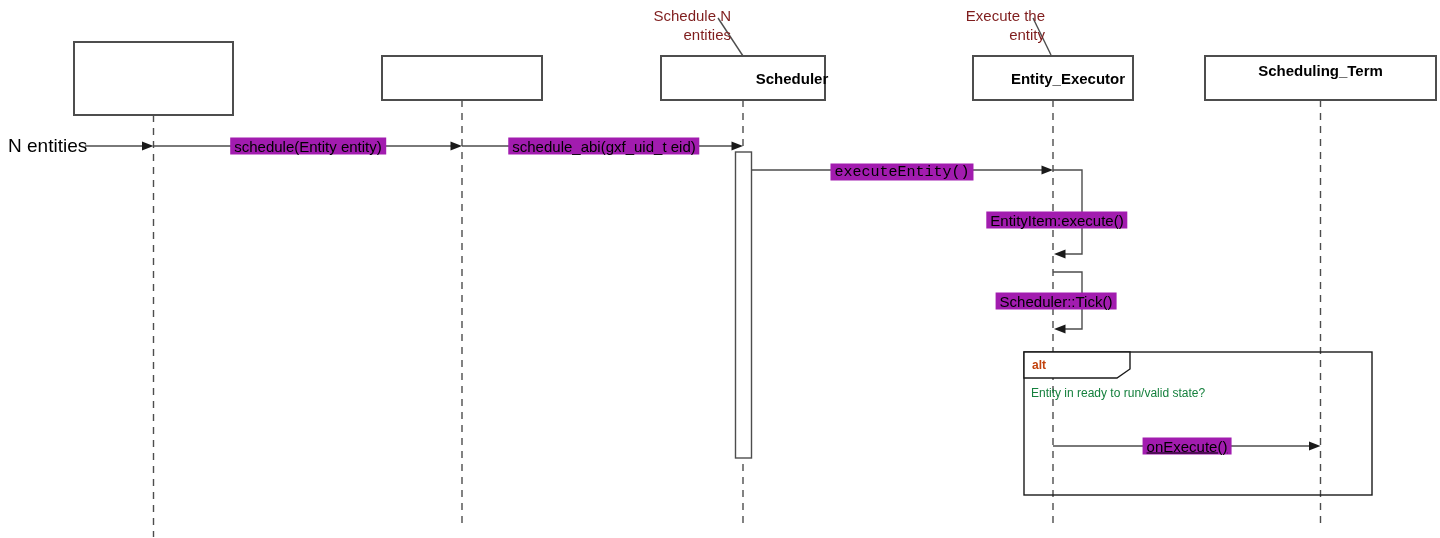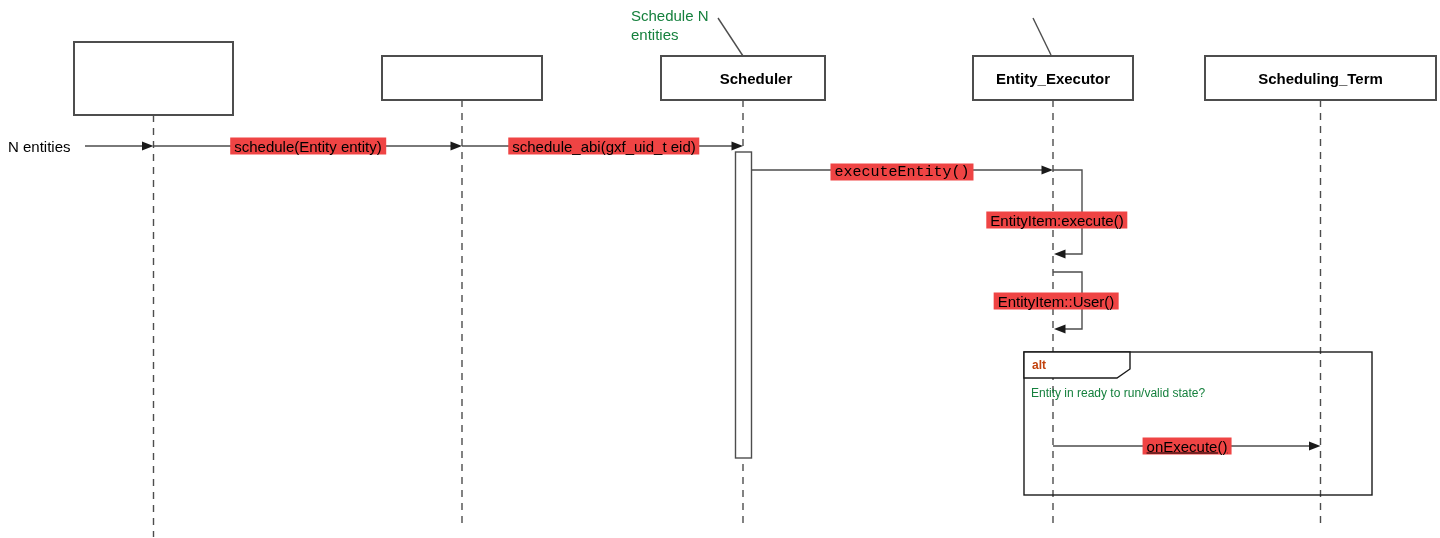--- a/index.html
+++ b/index.html
@@ -20,40 +20,40 @@
     justify-content: center;
     text-align: center;
     font-weight: bold;
     font-size: 15px;
     line-height: 19px;
     color: #000000;
   }
   .msg-label {
     position: absolute;
     transform: translate(-50%, -50%);
-    background: #ef4444;
+    background: #a21caf;
     padding: 0 4px;
     font-size: 15px;
     white-space: nowrap;
     color: #000000;
   }
   .left-label {
     position: absolute;
     transform: translateY(-50%);
-    font-size: 15px;
+    font-size: 19px;
     white-space: nowrap;
     color: #000000;
   }
   .annotation {
     position: absolute;
     width: 100px;
-    text-align: left;
+    text-align: right;
     font-size: 15px;
     line-height: 19px;
-    color: #15803d;
+    color: #7f1d1d;
   }
   .alt-op {
     position: absolute;
     font-size: 12px;
     font-weight: bold;
     color: #c2410c;
   }
   .alt-cond {
     position: absolute;
     font-size: 12px;
@@ -117,30 +117,31 @@
 
     <g>
       <line x1="1053" y1="446" x2="1310" y2="446" stroke="#4d4d4d" stroke-width="1.4"></line>
       <polygon points="1320.5,446 1309,441.5 1309,450.5" fill="#1a1a1a"></polygon>
     </g>
 
     <line x1="718" y1="18" x2="743" y2="56" stroke="#4d4d4d" stroke-width="1.4"></line>
     <line x1="1033" y1="18" x2="1051" y2="55" stroke="#4d4d4d" stroke-width="1.4"></line>
   </svg>
 
-  <div class="head-label" style="left:661px; top:56px; width:190px; height:44px;">Scheduler</div>
-  <div class="head-label" style="left:973px; top:56px; width:160px; height:44px;">Entity_Executor</div>
-  <div class="head-label" style="left:1205px;top:56px; width:231px; height:44px;">Scheduling_Term</div>
+  <div class="head-label" style="left:661px; top:56px; width:190px; height:44px;padding-left:36px;">Scheduler</div>
+  <div class="head-label" style="left:973px; top:56px; width:160px; height:44px;padding-left:15px;">Entity_Executor</div>
+  <div class="head-label" style="left:1205px;top:48px; width:231px; height:44px;">Scheduling_Term</div>
 
   <div class="annotation" style="left:631px; top:6px;">Schedule N entities</div>
+  <div class="annotation" style="left:945px; top:6px;">Execute the entity</div>
 
   <div class="left-label" style="left:8px; top:146px;">N entities</div>
   <div class="msg-label" style="left:308px; top:146px;">schedule(Entity entity)</div>
   <div class="msg-label" style="left:604px; top:146px;">schedule_abi(gxf_uid_t eid)</div>
   <div class="msg-label" style="left:902px; top:172px;font-family:Liberation Mono, monospace;">executeEntity()</div>
   <div class="msg-label" style="left:1057px;top:220px;">EntityItem:execute()</div>
-  <div class="msg-label" style="left:1056px;top:301px;">EntityItem::User()</div>
+  <div class="msg-label" style="left:1056px;top:301px;">Scheduler::Tick()</div>
   <div class="msg-label" style="left:1187px;top:446px;text-decoration:underline;">onExecute()</div>
 
   <div class="alt-op" style="left:1032px; top:358px;">alt</div>
   <div class="alt-cond" style="left:1031px; top:386px;">Entity in ready to run/valid state?</div>
 
 </div>
 
 </body></html>

